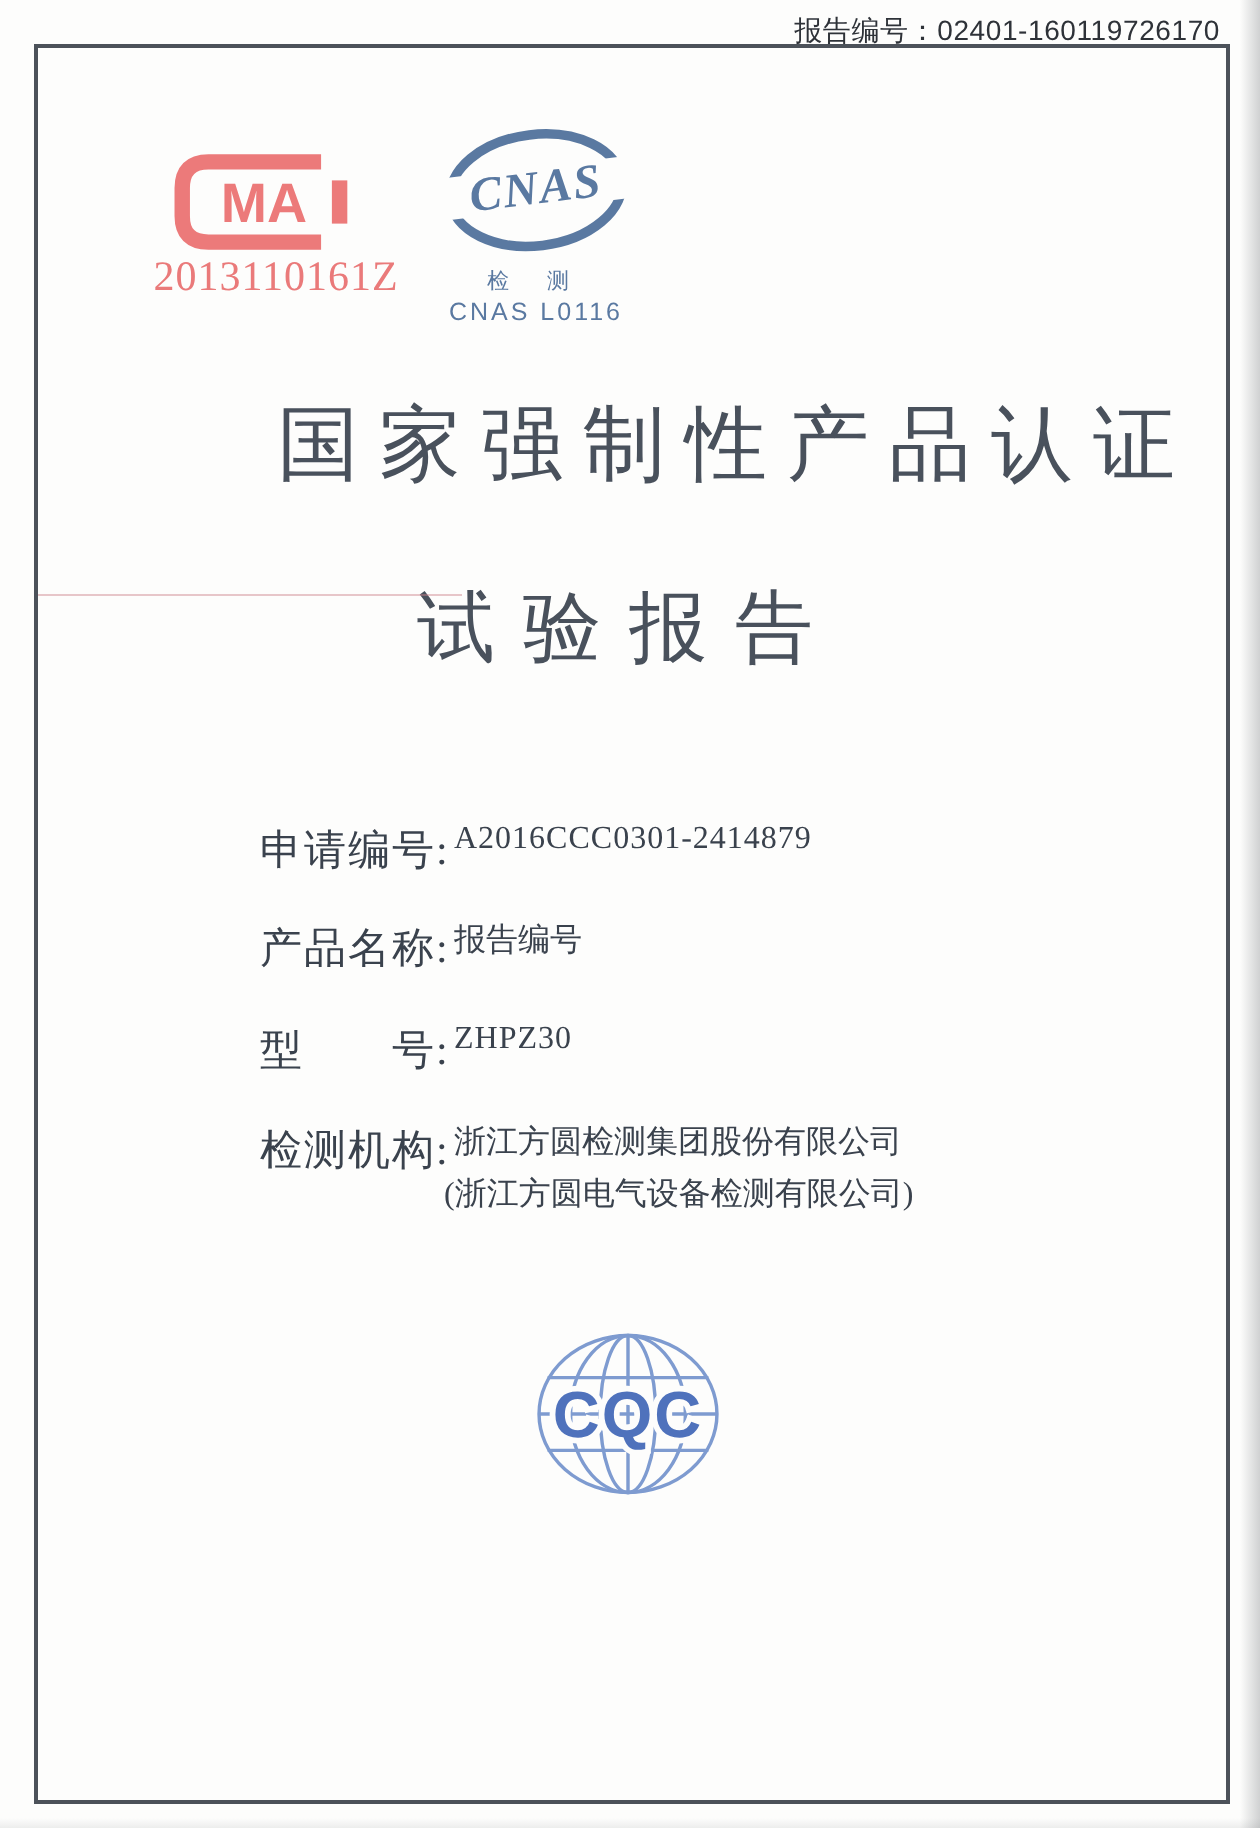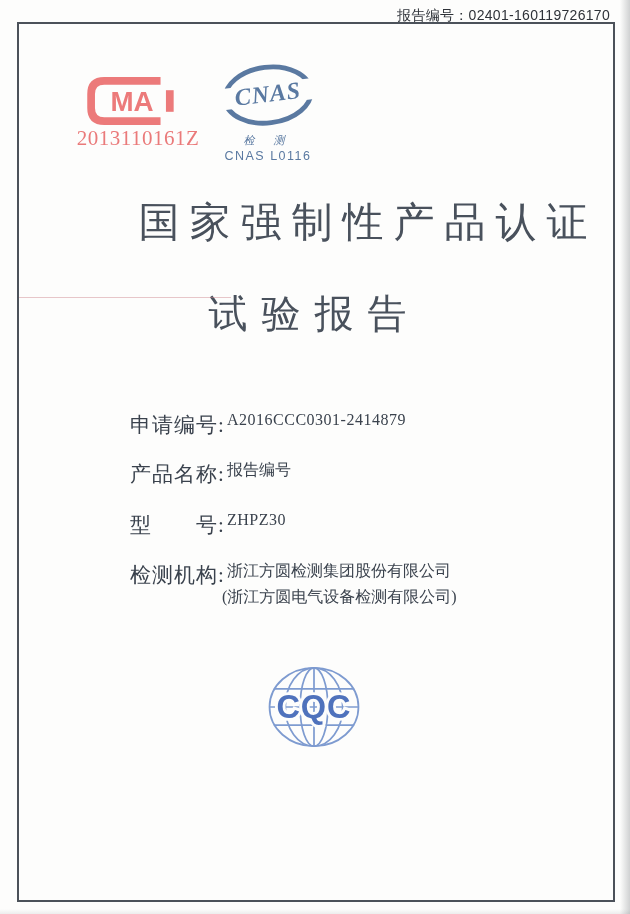--- a/index.html
+++ b/index.html
@@ -33,21 +33,21 @@
   .cma-logo{position:absolute;left:84px;top:74px;width:96px;height:54px;}
   .cma-number{
     position:absolute;left:76px;top:126px;width:124px;
     text-align:center;font-size:21px;color:#ea7a7a;letter-spacing:0.5px;
   }
 
   
   .cnas-block{position:absolute;left:218px;top:62px;width:100px;text-align:center;}
   .cnas-svg{width:96px;height:70px;display:block;margin:0 auto;}
   .cnas-caption-cn{font-size:11px;color:#5a79a1;letter-spacing:8px;margin-top:1px;
-    font-family:"Liberation Sans","DejaVu Sans",sans-serif;font-style:italic;}
+    font-family:"Liberation Sans","DejaVu Sans",sans-serif;}
   .cnas-caption-code{font-size:12.5px;color:#5a79a1;letter-spacing:1.5px;margin-top:1px;
     font-family:"Liberation Sans","DejaVu Sans",sans-serif;font-weight:normal;}
 
   .title1{
     position:absolute;left:17px;top:195px;width:598px;text-align:center;
     font-size:41px;color:#49515c;letter-spacing:10px;text-indent:10px;padding-left:47px;
   }
   .title2{
     position:absolute;left:17px;top:287px;width:581px;text-align:center;
     font-size:39px;color:#49515c;letter-spacing:14px;text-indent:14px;

